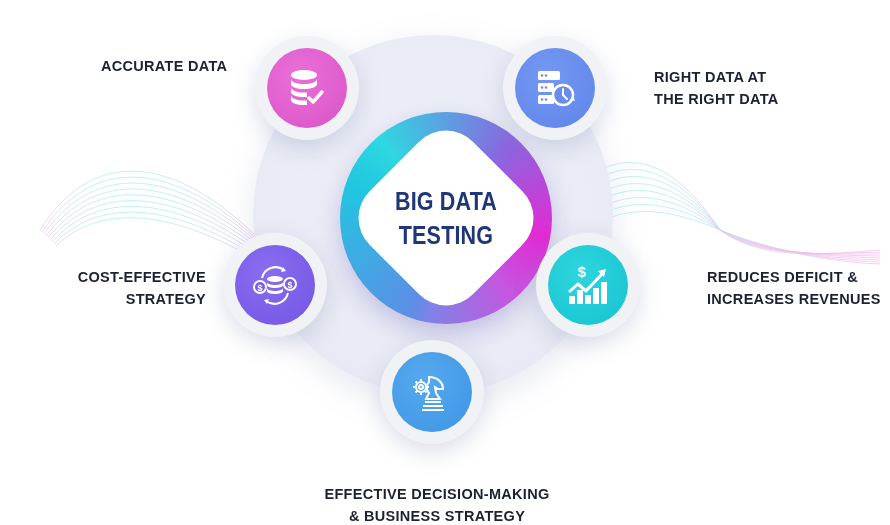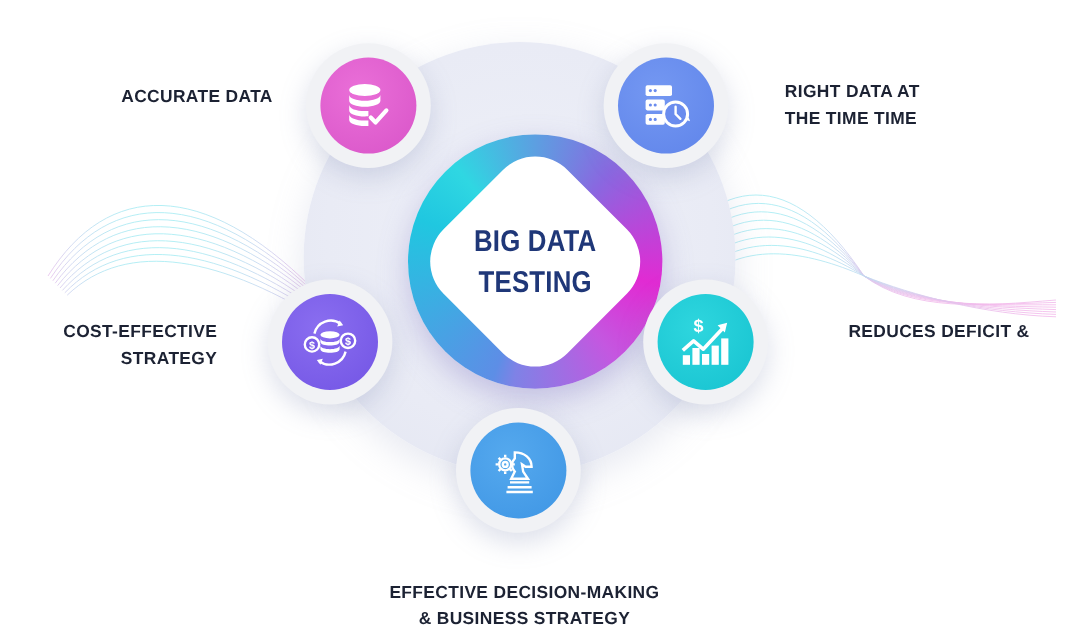--- a/index.html
+++ b/index.html
@@ -73,21 +73,21 @@
   <div class="node-disc" style="background:radial-gradient(circle at 40% 35%, #ea6fd8, #d854c8);">
     <svg viewBox="0 0 46 46" fill="#fff">
       <ellipse cx="20" cy="10" rx="13" ry="5"></ellipse>
       <path d="M7,14 v5 c0,3 6,5 13,5 s13,-2 13,-5 v-5 c0,3 -6,5 -13,5 s-13,-2 -13,-5z"></path>
       <path d="M7,22 v5 c0,3 6,5 13,5 c1,0 2,0 3,-0.1 v-4.5 c-1,0.1 -2,0.1 -3,0.1 c-7,0 -13,-2 -13,-5.5z"></path>
       <path d="M7,30 v5 c0,3 6,5 13,5 c1,0 2,0 3,-0.1 v-4.5 c-1,0.1 -2,0.1 -3,0.1 c-7,0 -13,-2 -13,-5.5z"></path>
       <path d="M25,33 l4,4 l9,-10" stroke="#fff" stroke-width="3.5" fill="none" stroke-linecap="round" stroke-linejoin="round"></path>
     </svg>
   </div>
 </div>
-<div class="label" style="left:101px; top:70px; text-align:left;">
+<div class="label" style="left:101px; top:55px; text-align:left;">
   <span>ACCURATE DATA</span>
 </div>
 
 <div class="node" style="left:503px; top:36px;">
   <div class="node-disc" style="background:radial-gradient(circle at 40% 35%, #7498f2, #5f84ea);">
     <svg viewBox="0 0 46 46" fill="#fff">
       <rect x="6" y="6" width="22" height="9" rx="1.5"></rect>
       <rect x="6" y="18" width="16" height="9" rx="1.5"></rect>
       <rect x="6" y="30" width="16" height="9" rx="1.5"></rect>
       <circle cx="10" cy="10.5" r="1.3" fill="#6a8cee"></circle>
@@ -97,61 +97,62 @@
       <circle cx="10" cy="34.5" r="1.3" fill="#6a8cee"></circle>
         <circle cx="14" cy="34.5" r="1.3" fill="#6a8cee"></circle>
       <circle cx="31" cy="30" r="10" fill="#6a8cee" stroke="#fff" stroke-width="2.5"></circle>
       <path d="M31,24 v6 l4,4" stroke="#fff" stroke-width="2" fill="none" stroke-linecap="round"></path>
       <path d="M40,35 l2,-2 l1,3z"></path>
     </svg>
   </div>
 </div>
 <div class="label" style="left:626px; top:66px;margin-left:28px;">
   <span>RIGHT DATA AT</span>
-  <span>THE TIME TIME</span>
+  <span>THE RIGHT DATA</span>
 </div>
 
 <div class="node" style="left:223px; top:233px;">
   <div class="node-disc" style="background:radial-gradient(circle at 40% 35%, #8a6ef0, #7254e4);">
     <svg viewBox="0 0 46 46" fill="#fff">
       <ellipse cx="23" cy="17" rx="8" ry="3"></ellipse>
       <path d="M15,20 v3 c0,2 4,3 8,3 s8,-1 8,-3 v-3 c0,2 -4,3 -8,3 s-8,-1 -8,-3z"></path>
       <path d="M15,26 v3 c0,2 4,3 8,3 s8,-1 8,-3 v-3 c0,2 -4,3 -8,3 s-8,-1 -8,-3z"></path>
       <path d="M10,16 a14,14 0 0 1 22,-8" stroke="#fff" stroke-width="2" fill="none"></path>
       <path d="M31,5 l3,4 l-5,1z"></path>
       <path d="M36,31 a14,14 0 0 1 -22,8" stroke="#fff" stroke-width="2" fill="none"></path>
       <path d="M15,42 l-3,-4 l5,-1z"></path>
       <circle cx="8" cy="25" r="6" fill="#7b5ee8" stroke="#fff" stroke-width="2"></circle>
       <text x="8" y="28.5" font-size="9" font-weight="bold" text-anchor="middle" fill="#fff" font-family="Liberation Sans, sans-serif">$</text>
       <circle cx="38" cy="22" r="6" fill="#7b5ee8" stroke="#fff" stroke-width="2"></circle>
       <text x="38" y="25.5" font-size="9" font-weight="bold" text-anchor="middle" fill="#fff" font-family="Liberation Sans, sans-serif">$</text>
     </svg>
   </div>
 </div>
-<div class="label" style="left:40px; top:266px; text-align:right; width:141px;">
+<div class="label" style="left:65px; top:266px; text-align:right; width:141px;">
   <span>COST-EFFECTIVE</span>
   <span>STRATEGY</span>
 </div>
 
 <div class="node" style="left:536px; top:233px;">
   <div class="node-disc" style="background:radial-gradient(circle at 40% 35%, #2ed6de, #16c2d0);">
     <svg viewBox="0 0 46 46" fill="#fff">
       <text x="17" y="15" font-size="15" font-weight="bold" text-anchor="middle" fill="#fff" font-family="Liberation Sans, sans-serif">$</text>
       <path d="M4,30 l9,-8 l8,7 l16,-17" stroke="#fff" stroke-width="3" fill="none" stroke-linejoin="round"></path>
       <path d="M33,9 l8,-2 l-2,8z"></path>
       <rect x="4" y="34" width="6" height="8"></rect>
       <rect x="12" y="28" width="6" height="14"></rect>
       <rect x="20" y="33" width="6" height="9"></rect>
       <rect x="28" y="26" width="6" height="16"></rect>
       <rect x="36" y="20" width="6" height="22"></rect>
     </svg>
   </div>
 </div>
 <div class="label" style="left:667px; top:266px;margin-left:40px;">
   <span>REDUCES DEFICIT &amp;</span>
+  <span>INCREASES REVENUES</span>
 </div>
 
 <div class="node" style="left:380px; top:340px;">
   <div class="node-disc" style="background:radial-gradient(circle at 40% 35%, #55a9ee, #3e95e4);">
     <svg viewBox="0 0 46 46" fill="none" stroke="#fff" stroke-width="2">
       <circle cx="12" cy="18" r="5"></circle>
       <circle cx="12" cy="18" r="2"></circle>
       <path d="M12,10 v2 M12,24 v2 M4,18 h2 M18,18 h2 M6.5,12.5 l1.5,1.5 M16,22 l1.5,1.5 M6.5,23.5 l1.5,-1.5"></path>
       <path d="M20,8 c8,0 14,5 14,12 l-5,0 l-3,-2 l1,6 l4,6 h-14 l3,-6 c-3,-3 -3,-8 0,-11 z"></path>
       <path d="M16,33 h16 M14,37 h20 M13,41 h22"></path>

